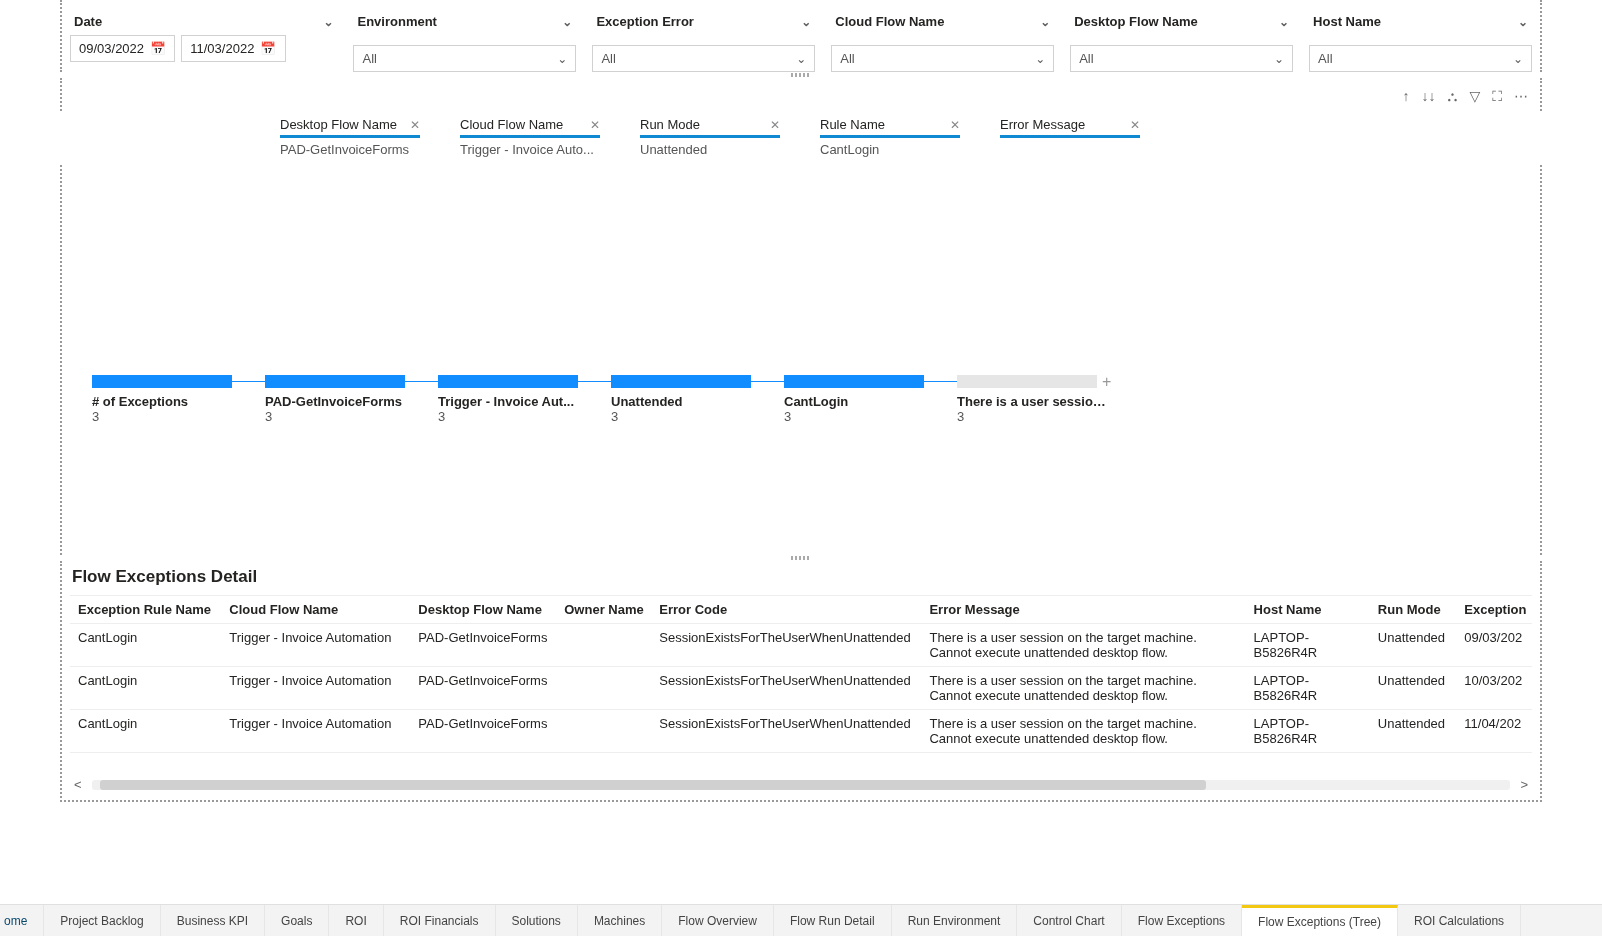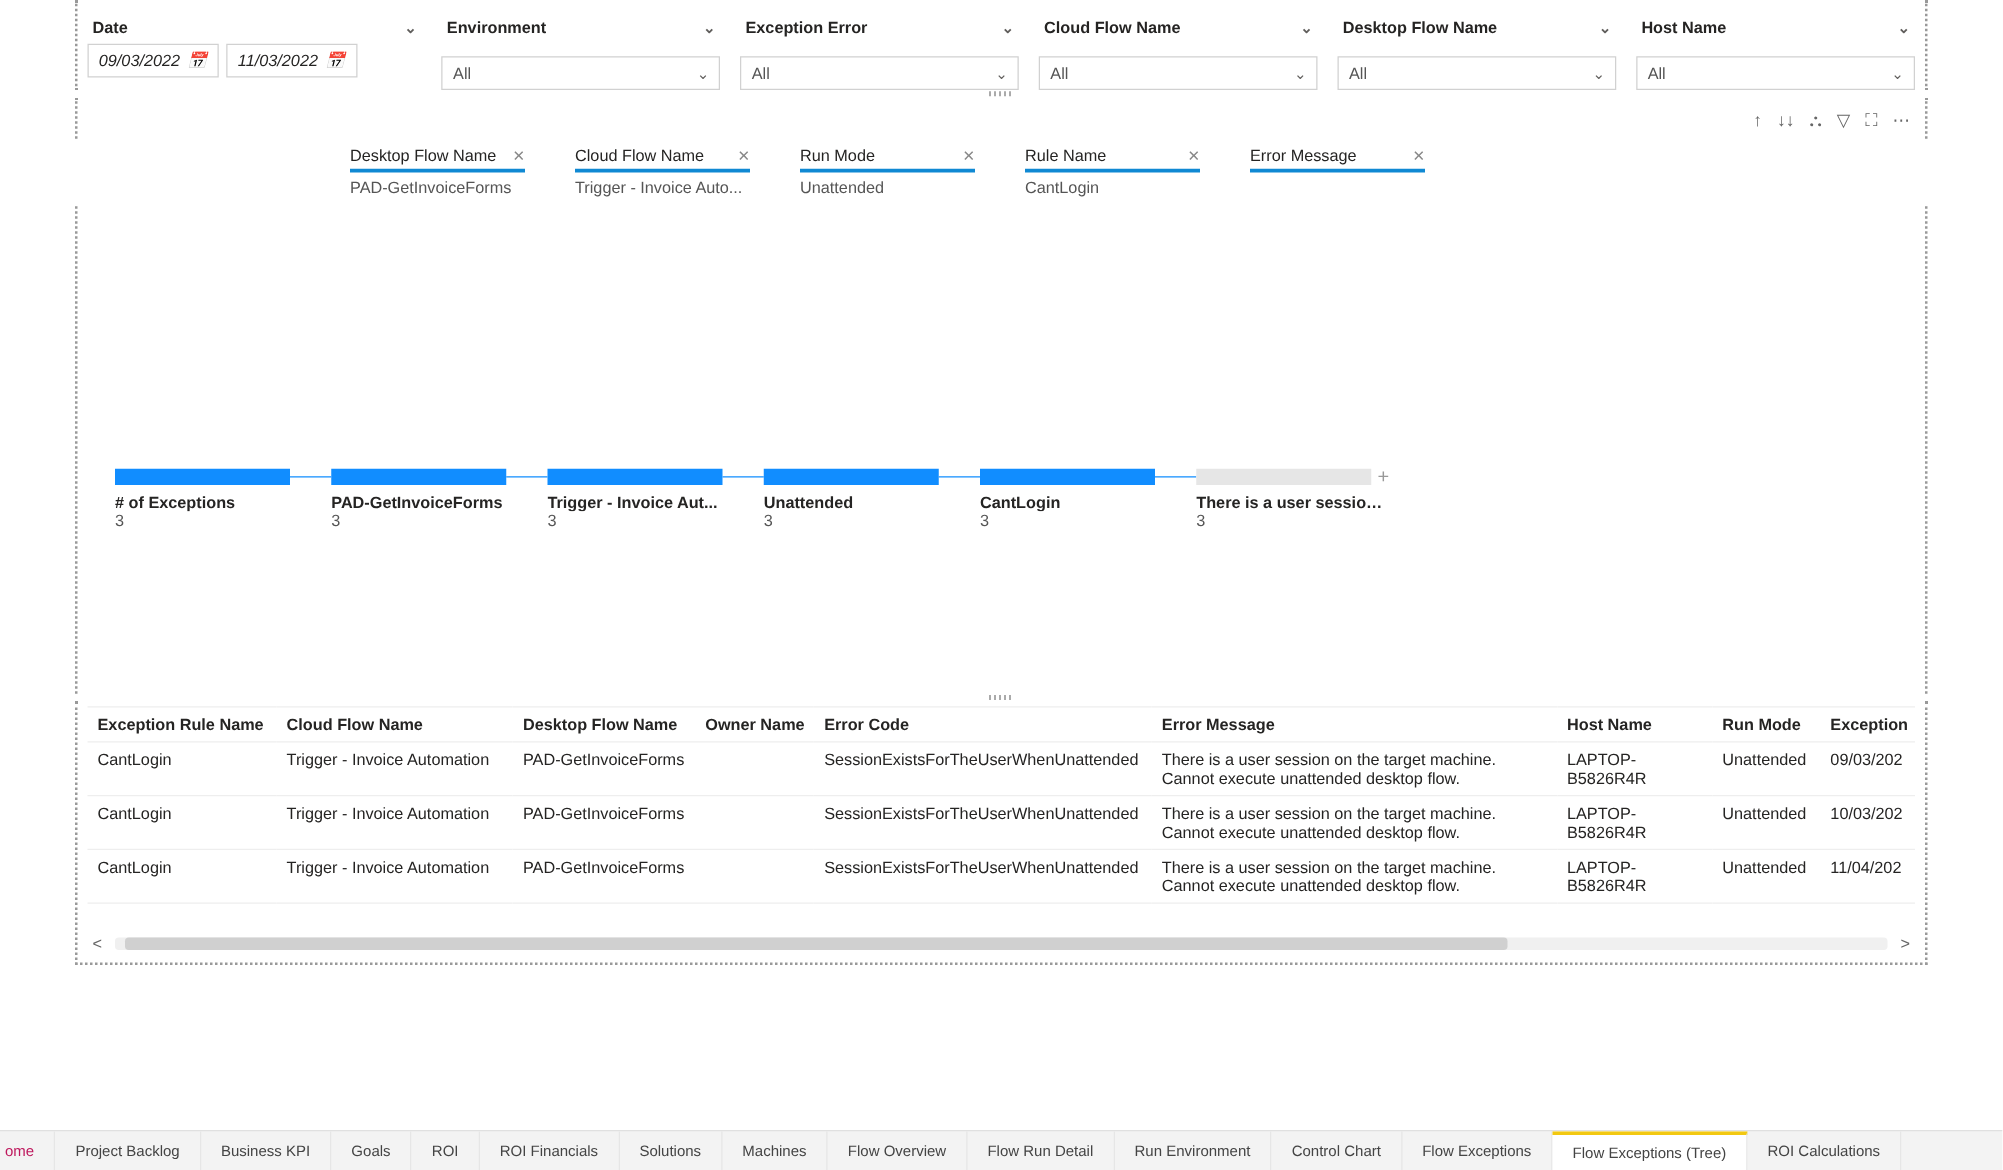--- a/index.html
+++ b/index.html
@@ -6,21 +6,21 @@
     body { font-family: "Segoe UI", Arial, sans-serif; font-size: 13px; color: #252423; background: #fff; width: 1602px; height: 936px; overflow: hidden; position: relative; }
 
     
     .filter-bar { display: flex; gap: 0; padding: 12px 0 0 0; border-left: 2px dotted #999; border-right: 2px dotted #999; margin: 0 60px; }
     .filter-item { padding: 0 8px; flex: 1; }
     .filter-item.date { flex: 1.2; }
     .filter-header { display: flex; justify-content: space-between; align-items: center; font-weight: 600; font-size: 13px; padding: 2px 4px 6px 4px; cursor: pointer; }
     .filter-header .chev { color: #605e5c; font-size: 12px; }
     .filter-dropdown { display: flex; align-items: center; justify-content: space-between; border: 1px solid #d1d1d1; background: #fff; padding: 5px 8px; font-size: 13px; color: #555; cursor: pointer; margin-top: 10px; }
     .filter-dropdown .chev { color: #605e5c; font-size: 12px; }
-    .date-inputs { display: flex; gap: 6px; font-style: italic; }
+    .date-inputs { display: flex; gap: 6px; }
     .date-box { display: flex; align-items: center; gap: 6px; border: 1px solid #d1d1d1; padding: 5px 8px; font-size: 13px; }
     .date-box .cal { color: #888; }
 
     
     .action-icons { display: flex; justify-content: flex-end; gap: 12px; padding: 10px 12px 6px 0; border-left: 2px dotted #999; border-right: 2px dotted #999; margin: 0 60px; color: #666; }
     .action-icons span { cursor: pointer; font-size: 14px; }
 
     
     .crumbs { display: flex; gap: 40px; padding: 6px 20px 8px 280px; }
     .crumb { }
@@ -50,21 +50,21 @@
     table.detail th { text-align: left; font-weight: 600; padding: 6px 8px; border-top: 1px solid #eee; border-bottom: 1px solid #eee; white-space: nowrap; margin-top: 24px; }
     table.detail td { padding: 6px 8px; border-bottom: 1px solid #eee; vertical-align: top; }
     .scroll-row { display: flex; align-items: center; gap: 6px; margin-top: 24px; }
     .scroll-row .arrow { color: #666; cursor: pointer; padding: 0 4px; }
     .scroll-track { flex: 1; height: 10px; background: #f0f0f0; position: relative; border-radius: 3px; }
     .scroll-thumb { position: absolute; left: 8px; top: 0; height: 10px; width: 78%; background: #d0d0d0; border-radius: 3px; }
 
     
     .tabs { position: absolute; bottom: 0; left: 0; right: 0; display: flex; background: #f3f3f3; border-top: 1px solid #e0e0e0; height: 32px; align-items: stretch; overflow: hidden; }
     .tab { padding: 0 16px; font-size: 12px; display: flex; align-items: center; border-right: 1px solid #e6e6e6; color: #444; cursor: pointer; white-space: nowrap; }
-    .tab.partial-left { padding-left: 4px; color: #be185d; }
+    .tab.partial-left { padding-left: 4px; color: #0c4a6e; }
     .tab.active { background: #fff; border-top: 3px solid #f2c811; font-weight: 400; }
   </style>
 </head>
 <body>
 
 <div class="filter-bar">
   <div class="filter-item date">
     <div class="filter-header">
       <span>Date</span>
       <span class="chev">⌄</span>
@@ -227,20 +227,21 @@
       </div>
     </div>
   <span class="plus">+</span>
 </div>
 
 <div class="splitter-top">
     <div class="grip"></div>
   </div>
 
 <div class="detail-section">
+  <div class="detail-title">Flow Exceptions Detail</div>
   <table class="detail">
     <colgroup>
       <col style="width:140px">
         <col style="width:175px">
         <col style="width:135px">
         <col style="width:88px">
         <col style="width:250px">
         <col style="width:300px">
         <col style="width:115px">
         <col style="width:80px">

